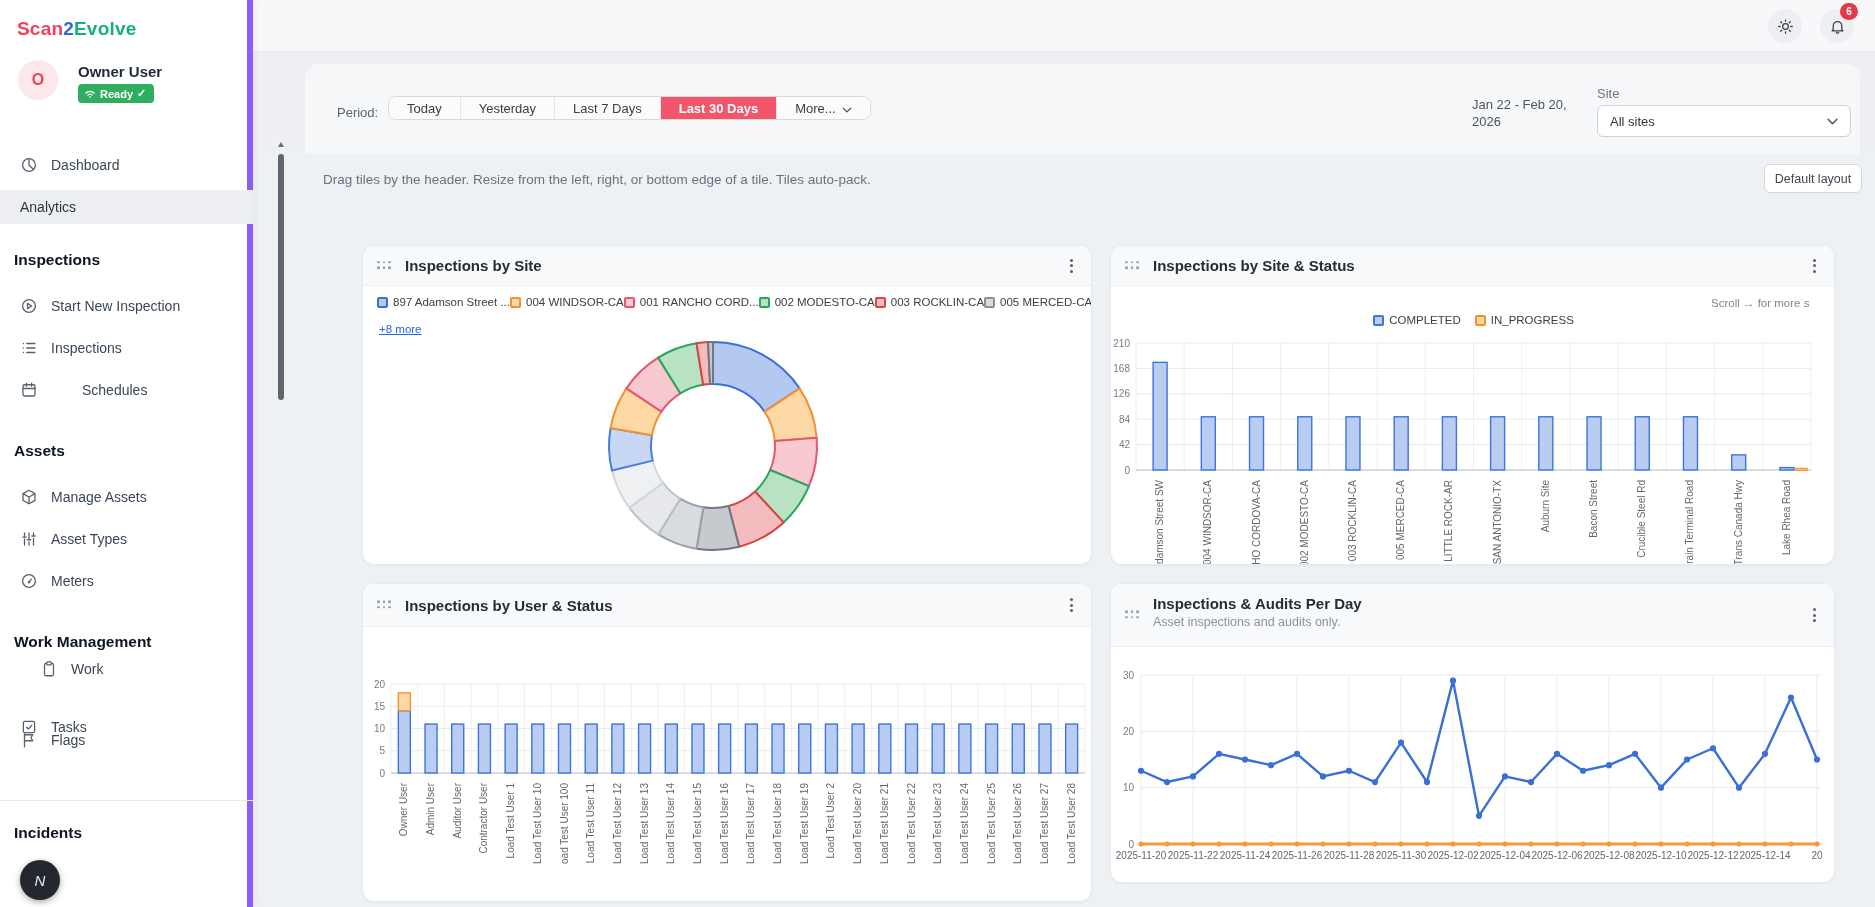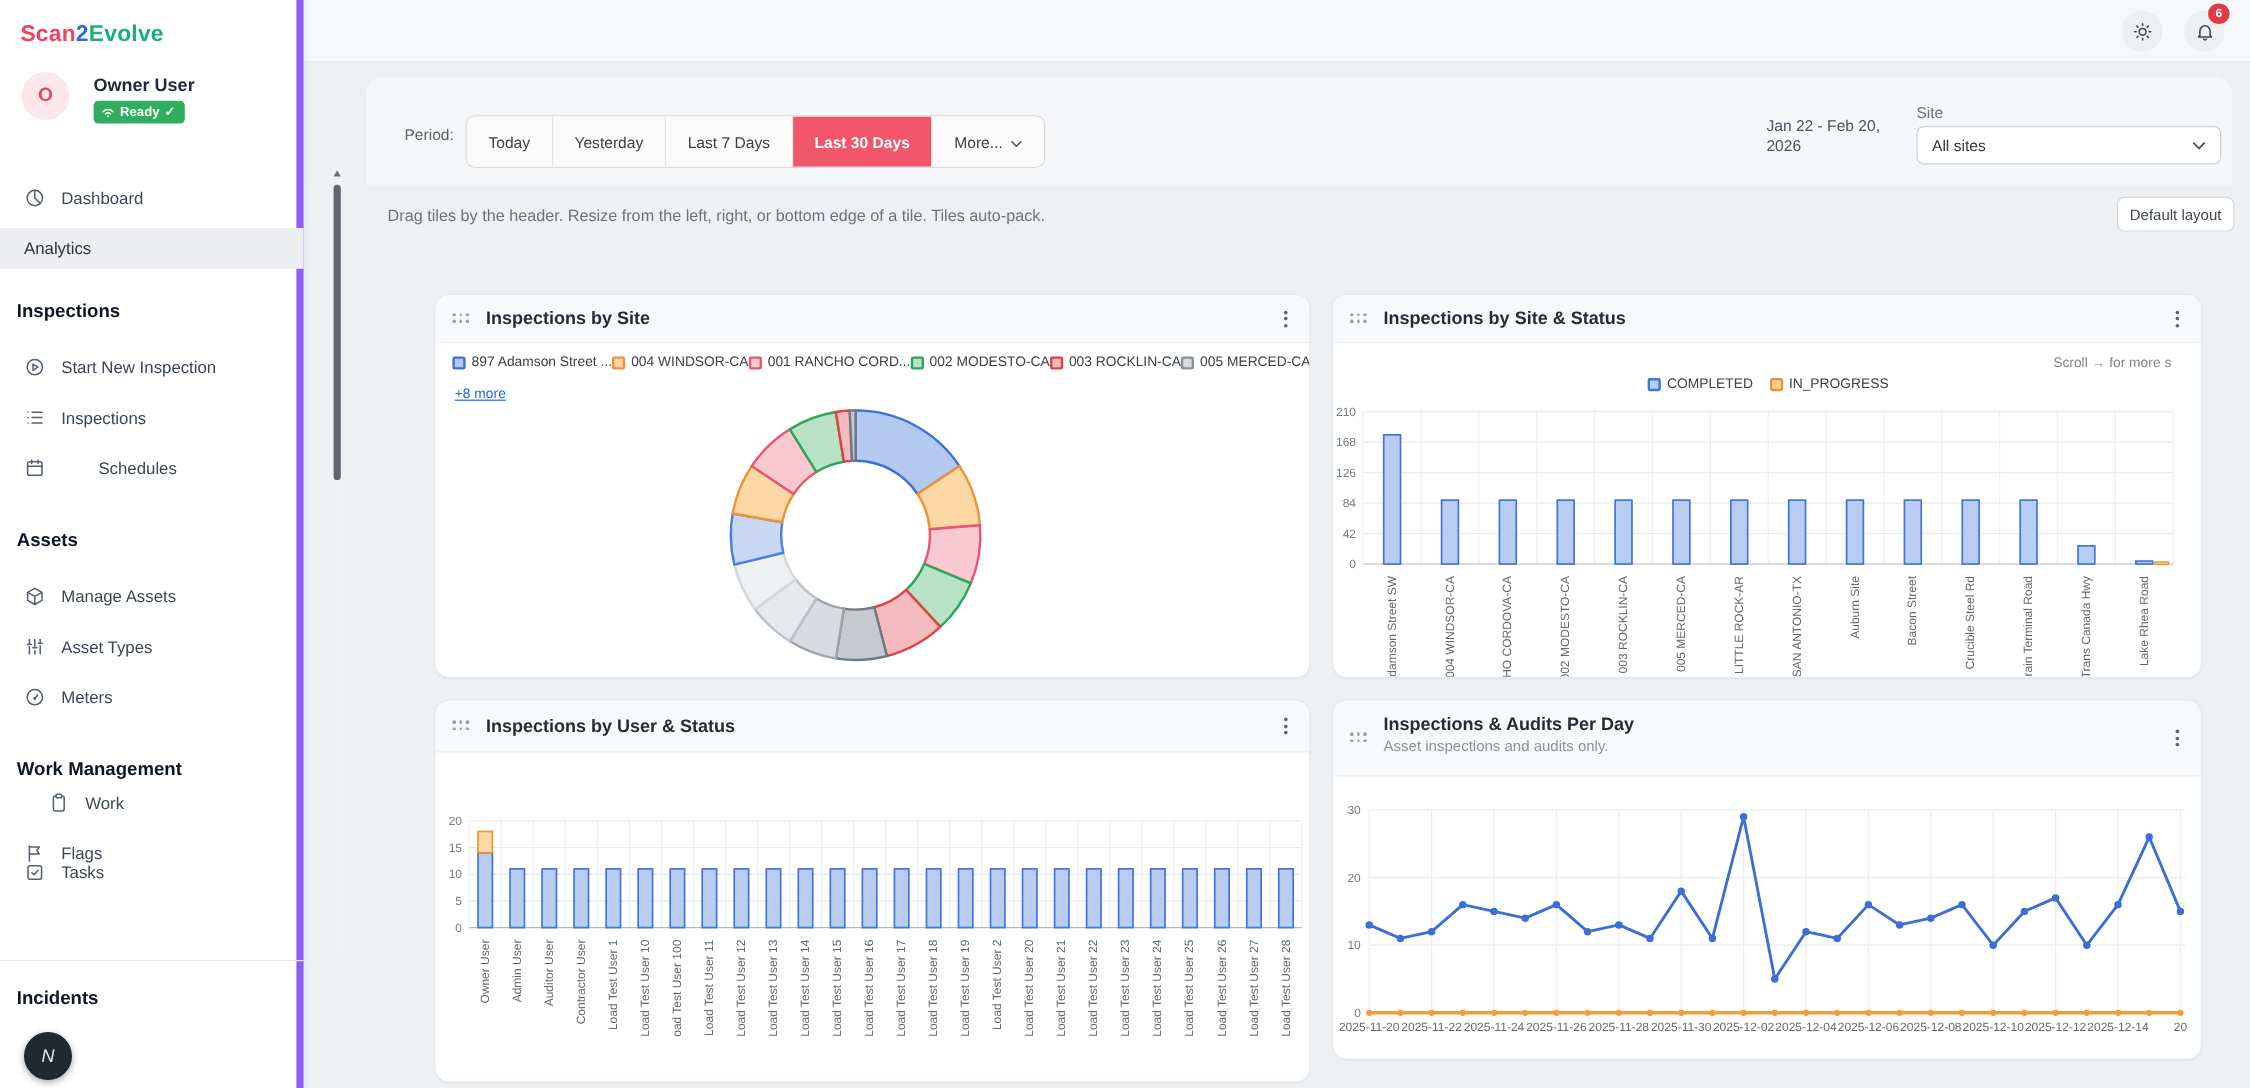--- a/index.html
+++ b/index.html
@@ -27,21 +27,21 @@
 
   
   .topbar { position:absolute; left:253px; top:0; width:1622px; height:52px; background:#f7f8fa; border-bottom:1px solid #e7e9ec; }
   .iconbtn { position:absolute; top:9px; width:34px; height:34px; border-radius:50%; background:#edeff2; display:flex; align-items:center; justify-content:center; cursor:pointer; color:#3c434c; }
   .nbadge { position:absolute; left:1840px; top:3px; min-width:18px; height:17px; border-radius:9px; background:#e33b45; color:#fff; font-size:10px; font-weight:700; display:flex; align-items:center; justify-content:center; padding:0 4px; z-index:3; }
 
   
   .band { position:absolute; left:253px; top:52px; width:1622px; height:102px; background:#edeff2; }
   .fpanel { position:absolute; left:305px; top:64px; width:1555px; height:90px; background:#f6f7f9; border-radius:14px 14px 0 0; }
   .plabel { position:absolute; left:337px; top:105px; font-size:13px; color:#5b6470; }
-  .pgroup { position:absolute; left:388px; top:96px; height:44px; display:flex; background:#fff; border:1px solid #d7dade; border-radius:8px; overflow:hidden; }
+  .pgroup { position:absolute; left:388px; top:96px; height:24px; display:flex; background:#fff; border:1px solid #d7dade; border-radius:8px; overflow:hidden; }
   .pbtn { padding:0 18px; font-size:13px; color:#3c4043; background:#fbfbfc; border:none; border-left:1px solid #e1e4e8; height:100%; display:flex; align-items:center; gap:6px; cursor:pointer; font-family:inherit; white-space:nowrap; }
   .pbtn:first-child { border-left:none; }
   .pbtn.active { background:#f2566b; color:#fff; font-weight:700; }
   .daterange { position:absolute; left:1472px; top:96px; width:120px; font-size:13px; color:#4a5560; line-height:17px; }
   .sitelabel { position:absolute; left:1597px; top:86px; font-size:13px; color:#6b7280; }
   .siteselect { position:absolute; left:1597px; top:105px; width:254px; height:32px; background:#fff; border:1px solid #ccd2d9; border-radius:6px; display:flex; align-items:center; justify-content:space-between; padding:0 12px; font-size:13px; color:#2f353d; cursor:pointer; }
 
   
   .hint { position:absolute; left:323px; top:172px; font-size:13.5px; color:#6a7280; }
   .deflayout { position:absolute; left:1764px; top:164px; width:98px; height:29px; background:#fff; border:1px solid #d4d8dd; border-radius:6px; font-size:12.5px; color:#3f4650; font-family:inherit; cursor:pointer; }
@@ -155,21 +155,21 @@
       <div class="side-section" style="top: 633px;">Work Management</div>
       <div class="side-item" style="top: 652px; padding-left: 40px;">
         <span class="icn">
           <svg viewBox="0 0 24 24" fill="none" stroke="#55606e" stroke-width="1.7" stroke-linejoin="round">
             <rect x="6" y="4.5" width="12" height="16.5" rx="2"></rect>
             <rect x="9" y="2.5" width="6" height="4" rx="1" fill="#fff"></rect>
           </svg>
         </span>
         <span>Work</span>
       </div>
-      <div class="side-item" style="top: 694px;">
+      <div class="side-item" style="top: 723px;">
         <span class="icn">
           <svg viewBox="0 0 24 24" fill="none" stroke="#55606e" stroke-width="1.7" stroke-linecap="round" stroke-linejoin="round">
             <path d="M6 21V4"></path>
             <path d="M6 5h11l-2.5 4L17 13H6"></path>
           </svg>
         </span>
         <span>Flags</span>
       </div>
       <div class="side-item" style="top: 710px;">
         <span class="icn">

